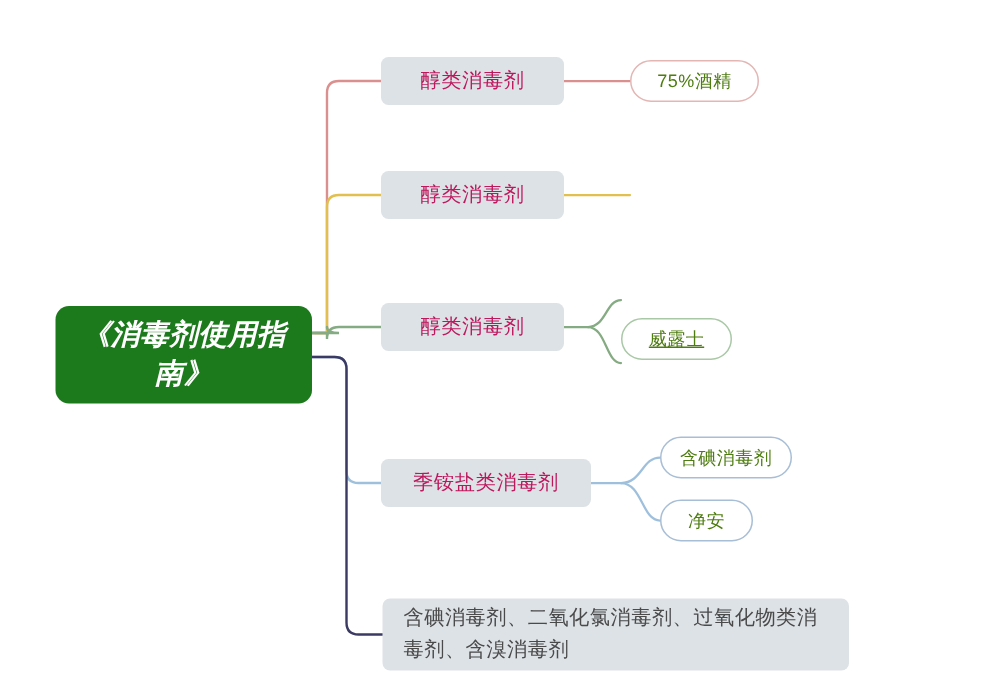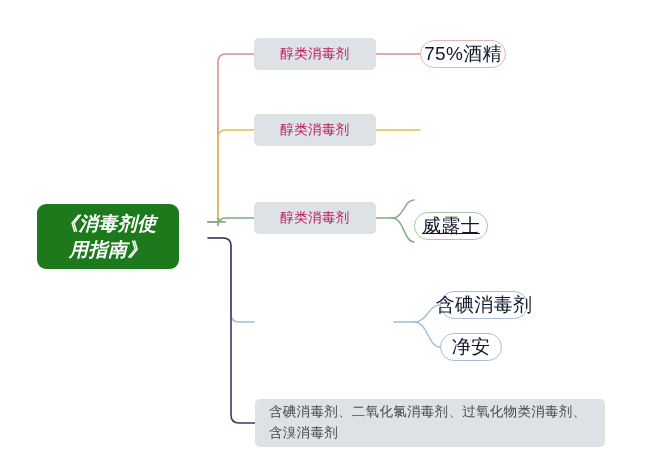--- a/index.html
+++ b/index.html
@@ -28,21 +28,21 @@
     display: flex;
     align-items: center;
     justify-content: center;
     white-space: nowrap;
   }
 
   
   #root-node {
     left: 37px;
     top: 204px;
-    width: 142px;
+    width: 171px;
     height: 65px;
     background: #1c7a1c;
     border-radius: 9px;
     color: #ffffff;
     font-size: 19px;
     font-weight: bold;
     font-style: italic;
     line-height: 1.32;
     text-align: center;
     white-space: normal;
@@ -62,41 +62,41 @@
   }
   #cat-alcohol   { left: 254px; top: 38px;  width: 122px; }
   #cat-chlorine  { left: 254px; top: 114px; width: 122px; }
   #cat-phenol    { left: 254px; top: 202px; width: 122px; }
   #cat-quat      { left: 254px; top: 306px; width: 140px; }
 
   
   #cat-others {
     left: 255px;
     top: 399px;
-    width: 350px;
+    width: 311px;
     height: 48px;
     background: #dde2e6;
     border-radius: 5px;
     color: #4a4a4a;
     font-size: 13.5px;
     line-height: 1.55;
     text-align: left;
     justify-content: flex-start;
     white-space: normal;
     padding: 0 14px;
     letter-spacing: 0.3px;
   }
 
   
   .pill {
     background: #ffffff;
     border: 1.4px solid #cccccc;
     border-radius: 14px;
-    color: #0f172a;
-    font-size: 19px;
+    color: #4d7c0f;
+    font-size: 12px;
     height: 28px;
     padding: 0 13px;
     letter-spacing: 0.3px;
   }
   #leaf-alcohol-75 { left: 420px; top: 40px;  width: 86px; border-color: #e3b6b4; }
   #leaf-84         { left: 420px; top: 116px; width: 76px; border-color: #e6cf86; }
   #leaf-dettol     { left: 414px; top: 186px; width: 62px; border-color: #a9c8a6; }
   #leaf-walch      { left: 414px; top: 212px; width: 74px; border-color: #a9c8a6; text-decoration: underline; }
   #leaf-imperlin   { left: 440px; top: 291px; width: 88px; border-color: #a8bed6; }
   #leaf-jingan     { left: 440px; top: 333px; width: 62px; border-color: #a8bed6; }
@@ -133,20 +133,21 @@
   </svg>
 
   <div class="node" id="root-node">《消毒剂使用指南》</div>
 
   <div class="node cat" id="cat-alcohol">醇类消毒剂</div>
 
   <div class="node cat" id="cat-chlorine">醇类消毒剂</div>
 
   <div class="node cat" id="cat-phenol">醇类消毒剂</div>
 
+  <div class="node cat" id="cat-quat">季铵盐类消毒剂</div>
 
   <div class="node" id="cat-others">含碘消毒剂、二氧化氯消毒剂、过氧化物类消毒剂、含溴消毒剂</div>
 
   <div class="node pill" id="leaf-alcohol-75">75%酒精</div>
 
 
 
   <div class="node pill" id="leaf-walch">威露士</div>
 
   <div class="node pill" id="leaf-imperlin">含碘消毒剂</div>

